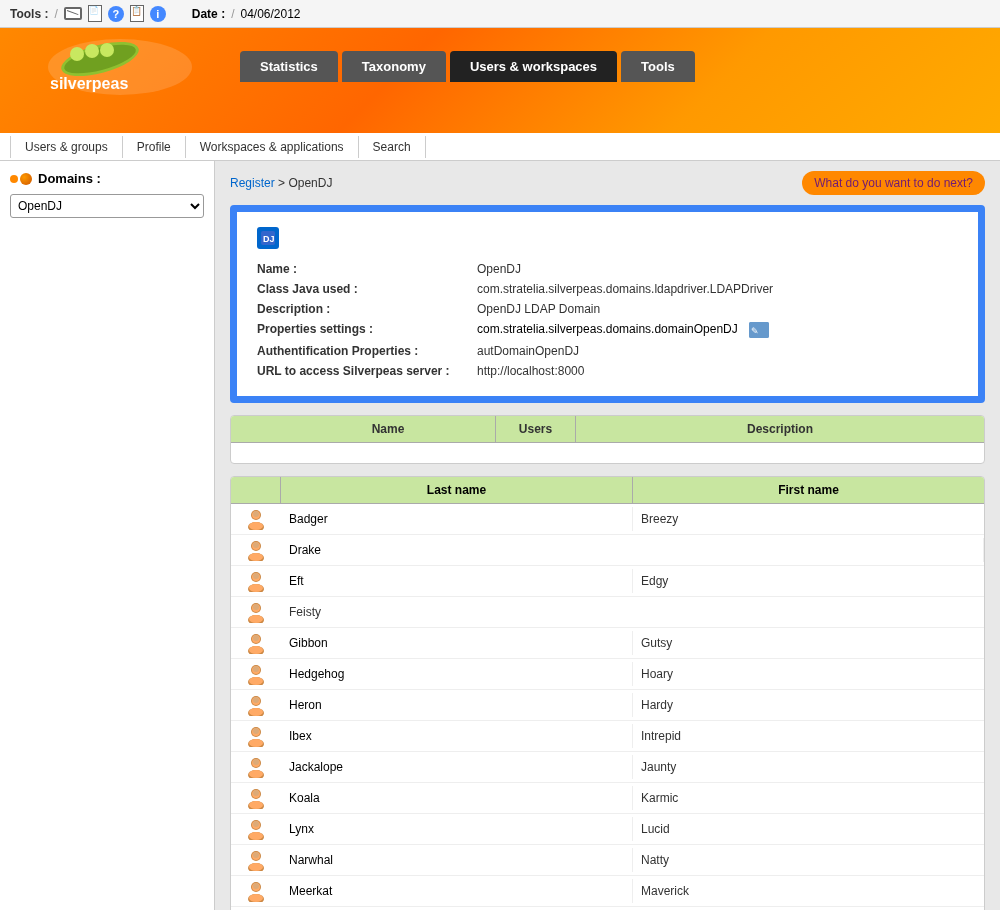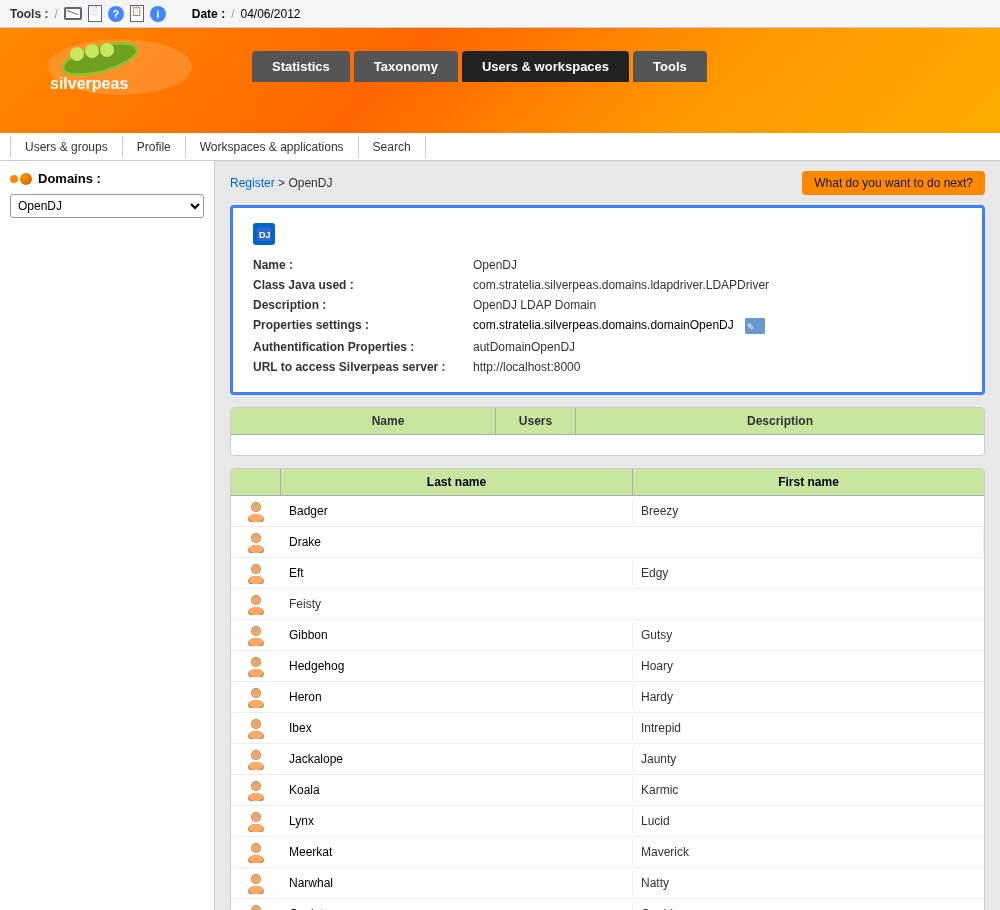--- a/index.html
+++ b/index.html
@@ -34,21 +34,21 @@
       width: 200px;
       display: flex;
       flex-direction: column;
       align-items: center;
       justify-content: center;
     }
     .logo-svg { width: 150px; height: 60px; }
     .main-nav {
       display: flex;
       gap: 4px;
-      margin-left: 32px;
+      margin-left: 20px;
       align-items: center;
     }
     .nav-tab {
       padding: 8px 20px;
       border-radius: 4px 4px 0 0;
       font-size: 13px;
       font-weight: bold;
       cursor: pointer;
       color: white;
       background: #555;
@@ -123,32 +123,32 @@
     .breadcrumb-bar {
       display: flex;
       justify-content: space-between;
       align-items: center;
       margin-bottom: 10px;
     }
     .breadcrumb { font-size: 12px; color: #333; }
     .breadcrumb a { color: #0066cc; text-decoration: none; }
     .what-to-do-btn {
       background: #ff8800;
-      color: #0f172a;
+      color: #701a75;
       border: none;
       padding: 5px 12px;
-      border-radius: 4px;
+      border-radius: 12px;
       font-size: 12px;
       cursor: pointer;
     }
 
     
     .info-card {
       background: white;
-      border: 3px solid #3b82f6;
+      border: 7px solid #3b82f6;
       border-radius: 4px;
       padding: 15px 20px;
       margin-bottom: 12px;
     }
     .info-title {
       display: flex;
       align-items: center;
       gap: 8px;
       margin-bottom: 10px;
     }
@@ -517,46 +517,46 @@
           <div class="user-row">
             <div class="user-icon-cell">
               <svg class="avatar-svg" viewBox="0 0 20 22">
     <circle cx="10" cy="7" r="5" fill="#cc8844"></circle>
     <ellipse cx="10" cy="19" rx="8" ry="5" fill="#cc8844"></ellipse>
     <circle cx="10" cy="7" r="4" fill="#ffaa66"></circle>
     <ellipse cx="10" cy="18" rx="7" ry="4" fill="#ffaa66"></ellipse>
     <circle cx="10" cy="6" r="3" fill="#ddaa77"></circle>
   </svg>
             </div>
+            <div class="user-lastname">Narwhal</div>
+            <div class="user-firstname">Natty</div>
+          </div>
+          <div class="user-row">
+            <div class="user-icon-cell">
+              <svg class="avatar-svg" viewBox="0 0 20 22">
+    <circle cx="10" cy="7" r="5" fill="#cc8844"></circle>
+    <ellipse cx="10" cy="19" rx="8" ry="5" fill="#cc8844"></ellipse>
+    <circle cx="10" cy="7" r="4" fill="#ffaa66"></circle>
+    <ellipse cx="10" cy="18" rx="7" ry="4" fill="#ffaa66"></ellipse>
+    <circle cx="10" cy="6" r="3" fill="#ddaa77"></circle>
+  </svg>
+            </div>
             <div class="user-lastname">Meerkat</div>
             <div class="user-firstname">Maverick</div>
           </div>
           <div class="user-row">
             <div class="user-icon-cell">
               <svg class="avatar-svg" viewBox="0 0 20 22">
     <circle cx="10" cy="7" r="5" fill="#cc8844"></circle>
     <ellipse cx="10" cy="19" rx="8" ry="5" fill="#cc8844"></ellipse>
     <circle cx="10" cy="7" r="4" fill="#ffaa66"></circle>
     <ellipse cx="10" cy="18" rx="7" ry="4" fill="#ffaa66"></ellipse>
     <circle cx="10" cy="6" r="3" fill="#ddaa77"></circle>
   </svg>
             </div>
-            <div class="user-lastname">Narwhal</div>
-            <div class="user-firstname">Natty</div>
-          </div>
-          <div class="user-row">
-            <div class="user-icon-cell">
-              <svg class="avatar-svg" viewBox="0 0 20 22">
-    <circle cx="10" cy="7" r="5" fill="#cc8844"></circle>
-    <ellipse cx="10" cy="19" rx="8" ry="5" fill="#cc8844"></ellipse>
-    <circle cx="10" cy="7" r="4" fill="#ffaa66"></circle>
-    <ellipse cx="10" cy="18" rx="7" ry="4" fill="#ffaa66"></ellipse>
-    <circle cx="10" cy="6" r="3" fill="#ddaa77"></circle>
-  </svg>
-            </div>
             <div class="user-lastname">Ocelot</div>
             <div class="user-firstname">Oneiric</div>
           </div>
         </div>
 
     </div>
 
   </div>
 </div>
 

